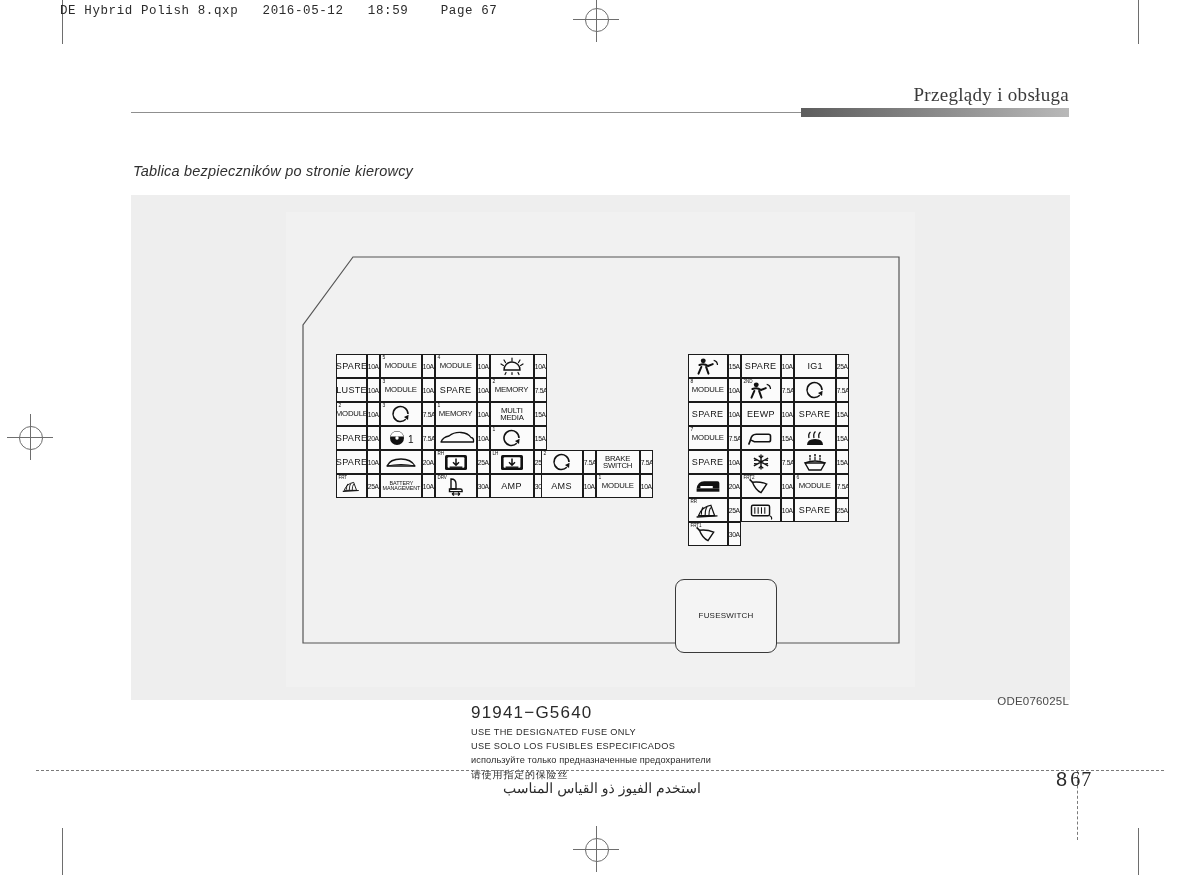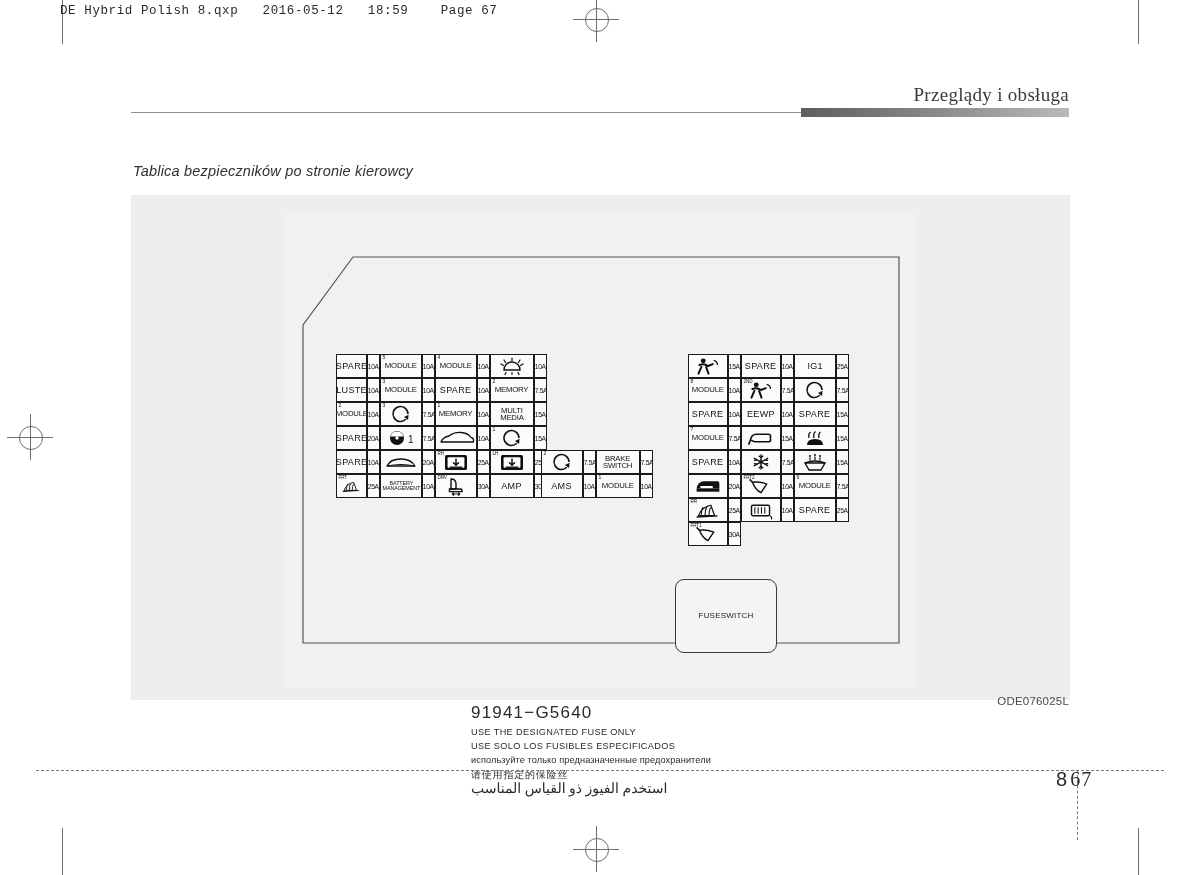--- a/index.html
+++ b/index.html
@@ -106,22 +106,22 @@
     font-size:17px;color:#2a2a2a;letter-spacing:1.2px;
   }
   .warn{
     position:absolute;left:340px;top:531px;
     font-size:9.2px;color:#2a2a2a;letter-spacing:.35px;line-height:1.5;
   }
   .warn .ru{letter-spacing:.1px;}
   .warn .zh{font-size:10px;letter-spacing:.8px;}
   .arabic{
     position:absolute;left:340px;top:585px;width:230px;
-    text-align:left;direction:rtl;
-    font-family:Liberation Serif, serif;font-size:14px;color:#2a2a2a;
+    text-align:right;direction:rtl;
+    font-family:Liberation Sans, sans-serif;font-size:14px;color:#2a2a2a;
   }
 
   
   .footdash{
     position:absolute;left:36px;right:36px;top:770px;height:0;
     border-top:1.4px dashed #7a7a7a;
   }
   .footdash.v{
     left:1077px;top:770px;bottom:36px;width:0;height:70px;right:auto;
     border-top:none;border-left:1.4px dashed #7a7a7a;

